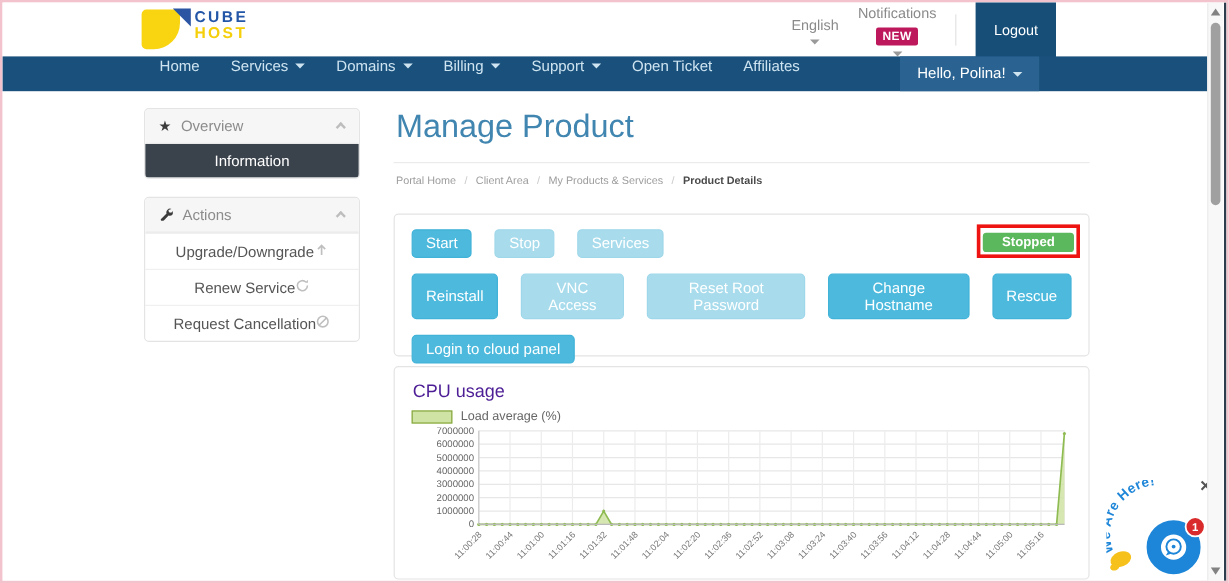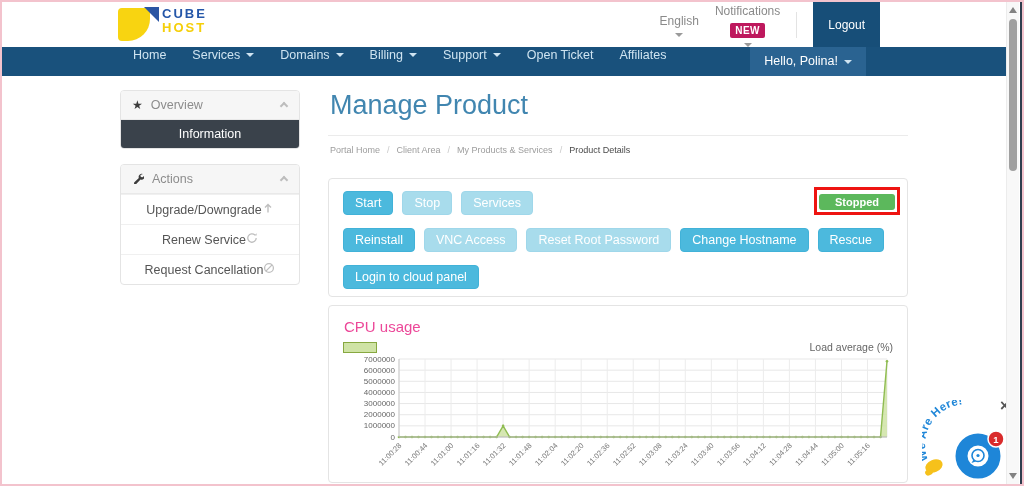--- a/index.html
+++ b/index.html
@@ -37,33 +37,33 @@
   .side-item{font-size:12.5px;color:#555;padding:7px 12px;border-top:1px solid #f0f0f0;display:flex;align-items:center;justify-content:center;cursor:pointer;}
   .side-item.active{background:#3a424b;color:#fff;border-top:none;}
   .side-icon{color:#3c3c3c;font-size:12px;line-height:1;}
 
   
   .main{position:absolute;left:326px;top:86px;width:580px;}
   .page-title{color:#4186b0;font-size:27px;font-weight:400;margin:0;padding:2px 0 14px 2px;border-bottom:1px solid #ebebeb;}
   .breadcrumb{margin:9px 0 0 2px;font-size:9px;color:#9d9d9d;}
   .crumb{cursor:pointer;}
   .crumb:not(:last-child)::after{content:"/";margin:0 7px;color:#c9c9c9;}
-  .crumb.current{color:#4a4a4a;font-weight:normal;cursor:default;}
+  .crumb.current{color:#4a4a4a;font-weight:bold;cursor:default;}
 
   .panel{background:#fff;border:1px solid #e4e4e4;border-radius:4px;position:relative;}
   .panel-actions{margin-top:23px;height:119px;padding:12px 14px;}
-  .btn-row{display:flex;gap:9px;margin-bottom:13px;}
+  .btn-row{display:flex;gap:19px;margin-bottom:13px;}
   .btn{background:#4cb9dd;border:1px solid #41b2d8;color:#fff;font-size:12.5px;padding:4px 11px;border-radius:4px;cursor:pointer;}
   .btn.disabled{background:#a8dcec;border-color:#9fd7ea;cursor:default;}
   .status-wrap{position:absolute;top:8px;right:7px;border:3px solid #ee1411;padding:2px;}
   .status-badge{display:inline-block;background:#5cb85c;color:#fff;font-size:11px;font-weight:bold;padding:2px 16px;border-radius:3px;}
 
   .panel-cpu{margin-top:8px;height:178px;padding:10px 14px;}
-  .chart-title{color:#ec4899;font-size:15px;margin:2px 0 6px 1px;}
-  .legend-row{display:flex;justify-content:space-between;align-items:center;gap:19px;margin:2px 0 3px 0;}
+  .chart-title{color:#4c1d95;font-size:15px;margin:2px 0 6px 1px;}
+  .legend-row{display:flex;justify-content:flex-start;align-items:center;gap:7px;margin:2px 0 3px 0;}
   .legend-swatch{width:34px;height:11px;background:#cfe3a5;border:1px solid #87a840;}
   .legend-label{font-size:10.5px;color:#666;}
 
   
   .chat-widget{position:absolute;left:920px;top:398px;width:100px;height:86px;}
   .chat-close{position:absolute;left:78px;top:0px;color:#555;font-size:16px;font-weight:bold;line-height:12px;cursor:pointer;}
 
   
   .scrollbar{position:absolute;right:3px;top:0;width:13px;height:100%;background:#f8f8f8;border-left:1px solid #ececec;}
   .sb-up{position:absolute;top:5px;left:2px;width:0;height:0;border-left:4.5px solid transparent;border-right:4.5px solid transparent;border-bottom:6px solid #828282;cursor:pointer;}

